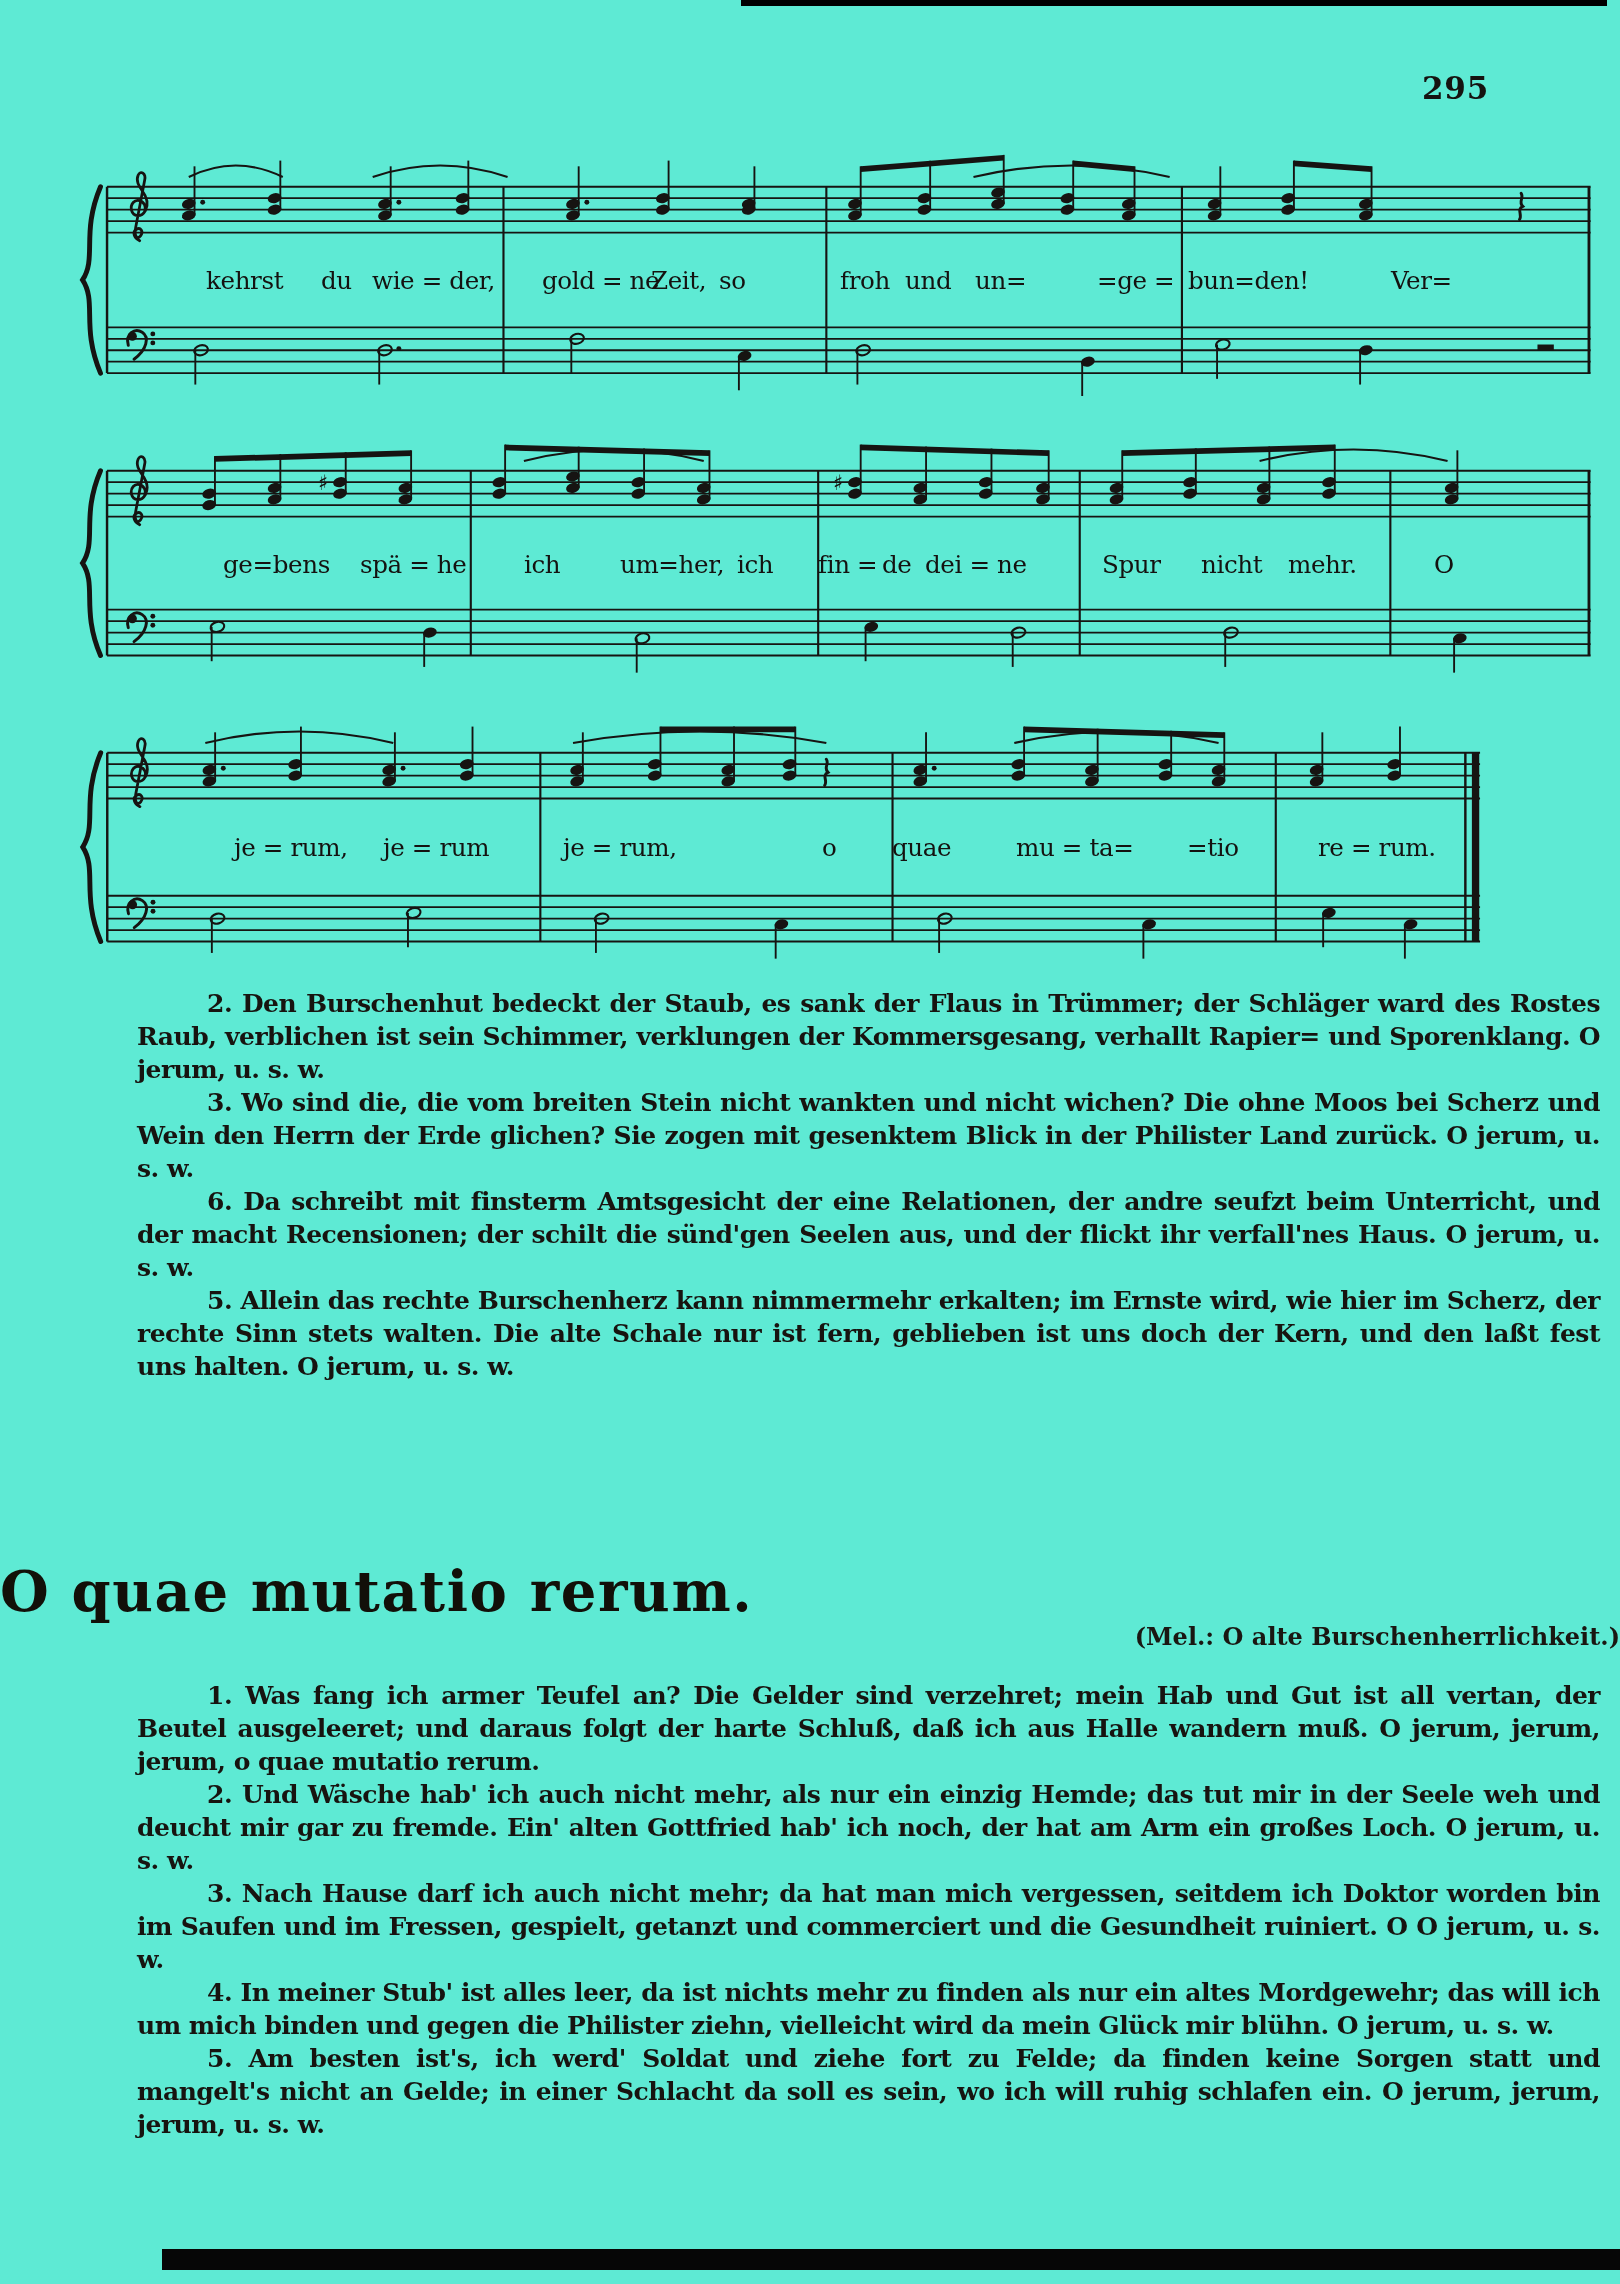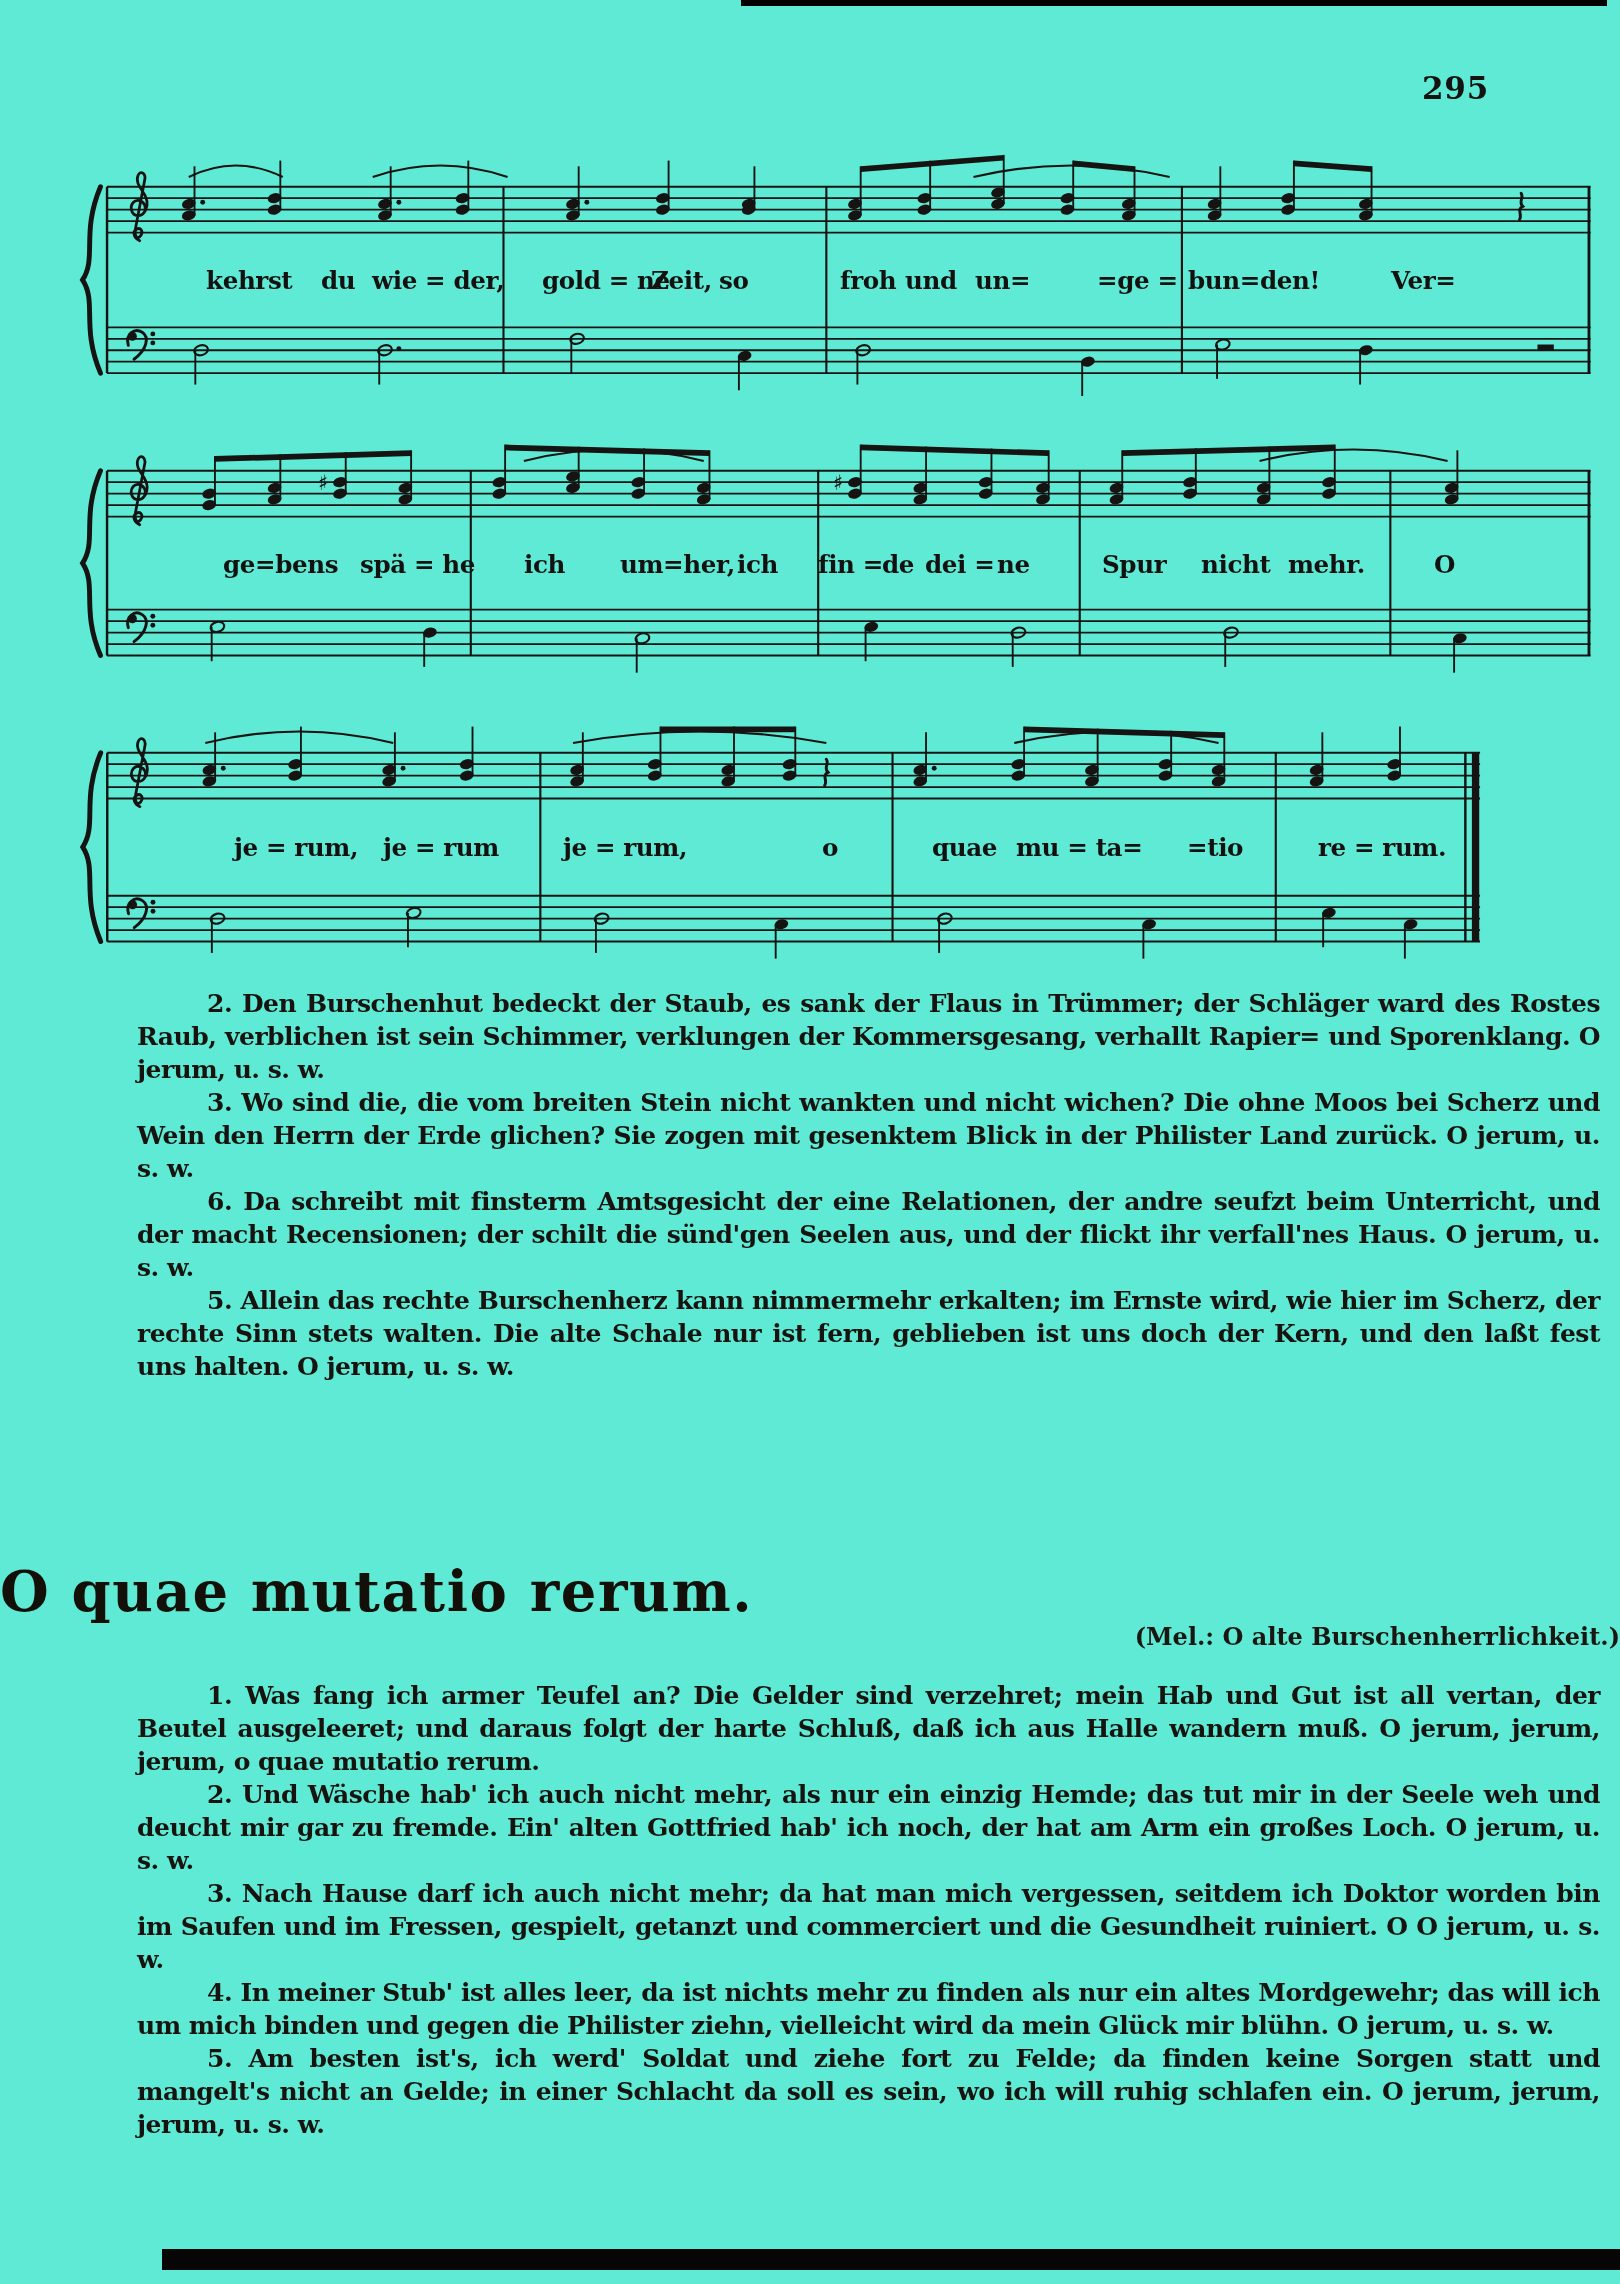--- a/index.html
+++ b/index.html
@@ -2,21 +2,21 @@
 <html style="font-size:13px"><head>
 <meta charset="utf-8">
 <style>
   html,body{margin:0;padding:0;background:#6e6e6e;}
   .page{position:relative;width:1620px;height:2284px;background:#5eead4;overflow:hidden;
         font-family:"DejaVu Serif",serif;color:#151310;}
   .art-top{position:absolute;left:741px;top:0;width:866px;height:5.7px;background:#000;}
   .art-bottom{position:absolute;left:162px;top:2249px;width:1458px;height:21px;background:#060606;}
   .pageno{position:absolute;top:70px;left:1422px;font-size:31px;font-weight:700;letter-spacing:0.8px;}
   .syssvg{position:absolute;left:0;}
-  .lyr{position:absolute;font-weight:700;font-size:24.6px;white-space:nowrap;color:#141210;
+  .lyr{position:absolute;font-weight:400;font-size:24.6px;white-space:nowrap;color:#141210;
        letter-spacing:-0.4px;}
   .verses{position:absolute;left:137px;width:1463px;font-weight:700;font-size:25px;
           line-height:33px;text-align:justify;color:#171410;letter-spacing:-0.5px;}
   .verses p{margin:0;text-indent:70px;}
   .v1{top:987px;}
   .v2{top:1679px;}
   .title{position:absolute;top:1520px;left:0;width:100%;font-weight:700;
          font-size:56px;letter-spacing:1.6px;color:#121009;}
   .mel{position:absolute;top:1622px;left:0;width:100%;text-align:right;font-weight:700;
        font-size:24px;color:#1a1712;}
@@ -364,21 +364,21 @@
     <span class="lyr" style="left:1201px;top:550px">nicht</span>
     <span class="lyr" style="left:1288px;top:550px">mehr.</span>
     <span class="lyr" style="left:1434px;top:550px">O</span>
   </div>
 
   <div>
     <span class="lyr" style="left:234px;top:833px">je = rum,</span>
     <span class="lyr" style="left:383px;top:833px">je = rum</span>
     <span class="lyr" style="left:563px;top:833px">je = rum,</span>
     <span class="lyr" style="left:822px;top:833px">o</span>
-    <span class="lyr" style="left:932px;top:833px">quae</span>
+    <span class="lyr" style="left:892px;top:833px">quae</span>
     <span class="lyr" style="left:1016px;top:833px">mu = ta=</span>
     <span class="lyr" style="left:1187px;top:833px">=tio</span>
     <span class="lyr" style="left:1318px;top:833px">re = rum.</span>
   </div>
 
   <section class="verses v1">
     <p>2. Den Burschenhut bedeckt der Staub, es sank der Flaus in Trümmer; der Schläger ward des Rostes Raub, verblichen ist sein Schimmer, verklungen der Kommersgesang, verhallt Rapier= und Sporenklang. O jerum, u. s. w.</p>
     <p>3. Wo sind die, die vom breiten Stein nicht wankten und nicht wichen? Die ohne Moos bei Scherz und Wein den Herrn der Erde glichen? Sie zogen mit gesenktem Blick in der Philister Land zurück. O jerum, u. s. w.</p>
     <p>6. Da schreibt mit finsterm Amtsgesicht der eine Relationen, der andre seufzt beim Unterricht, und der macht Recensionen; der schilt die sünd'gen Seelen aus, und der flickt ihr verfall'nes Haus. O jerum, u. s. w.</p>
     <p>5. Allein das rechte Burschenherz kann nimmermehr erkalten; im Ernste wird, wie hier im Scherz, der rechte Sinn stets walten. Die alte Schale nur ist fern, geblieben ist uns doch der Kern, und den laßt fest uns halten. O jerum, u. s. w.</p>

